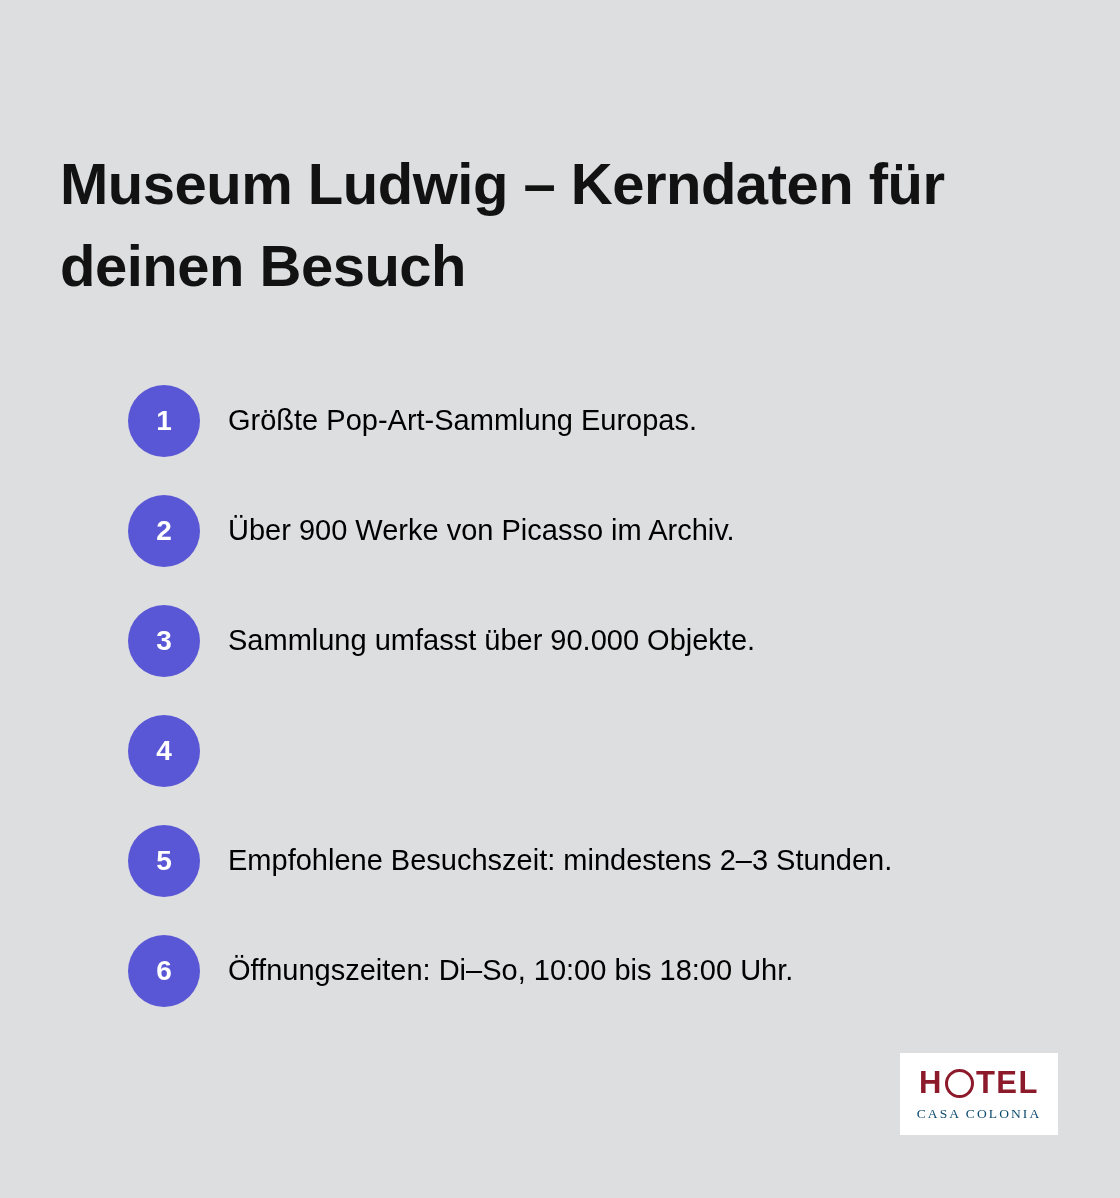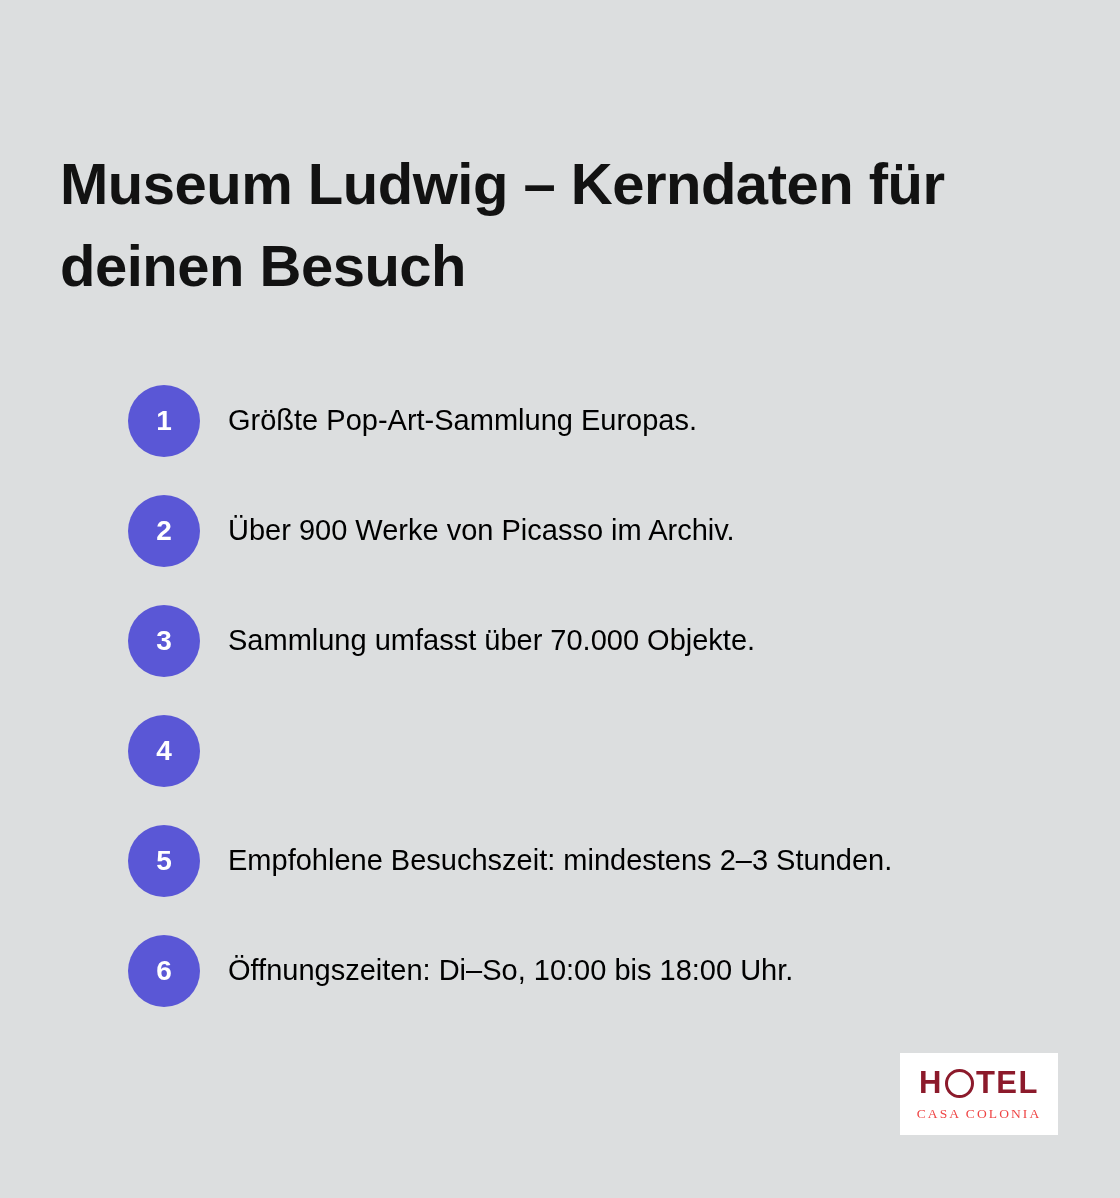--- a/index.html
+++ b/index.html
@@ -90,21 +90,21 @@
     height: 23px;
     border: 3px solid #8c1a2b;
     border-radius: 50%;
     margin: 0 2px;
     position: relative;
     top: 1px;
   }
   .logo-sub {
     font-size: 13.5px;
     letter-spacing: 2.1px;
-    color: #ef4444;
+    color: #0c4a6e;
     margin-top: 8px;
     font-family: "Liberation Serif", serif;
   }
 </style>
 </head>
 <body>
 
 <div class="page">
 
   <h1 class="title">Museum Ludwig – Kerndaten für deinen Besuch</h1>
@@ -116,21 +116,21 @@
       <div class="item-text">Größte Pop-Art-Sammlung Europas.</div>
     </div>
 
     <div class="item">
       <div class="badge">2</div>
       <div class="item-text">Über 900 Werke von Picasso im Archiv.</div>
     </div>
 
     <div class="item">
       <div class="badge">3</div>
-      <div class="item-text">Sammlung umfasst über 70.000 Objekte.</div>
+      <div class="item-text">Sammlung umfasst über 90.000 Objekte.</div>
     </div>
 
     <div class="item">
       <div class="badge">4</div>
     </div>
 
     <div class="item">
       <div class="badge">5</div>
       <div class="item-text">Empfohlene Besuchszeit: mindestens 2–3 Stunden.</div>
     </div>

